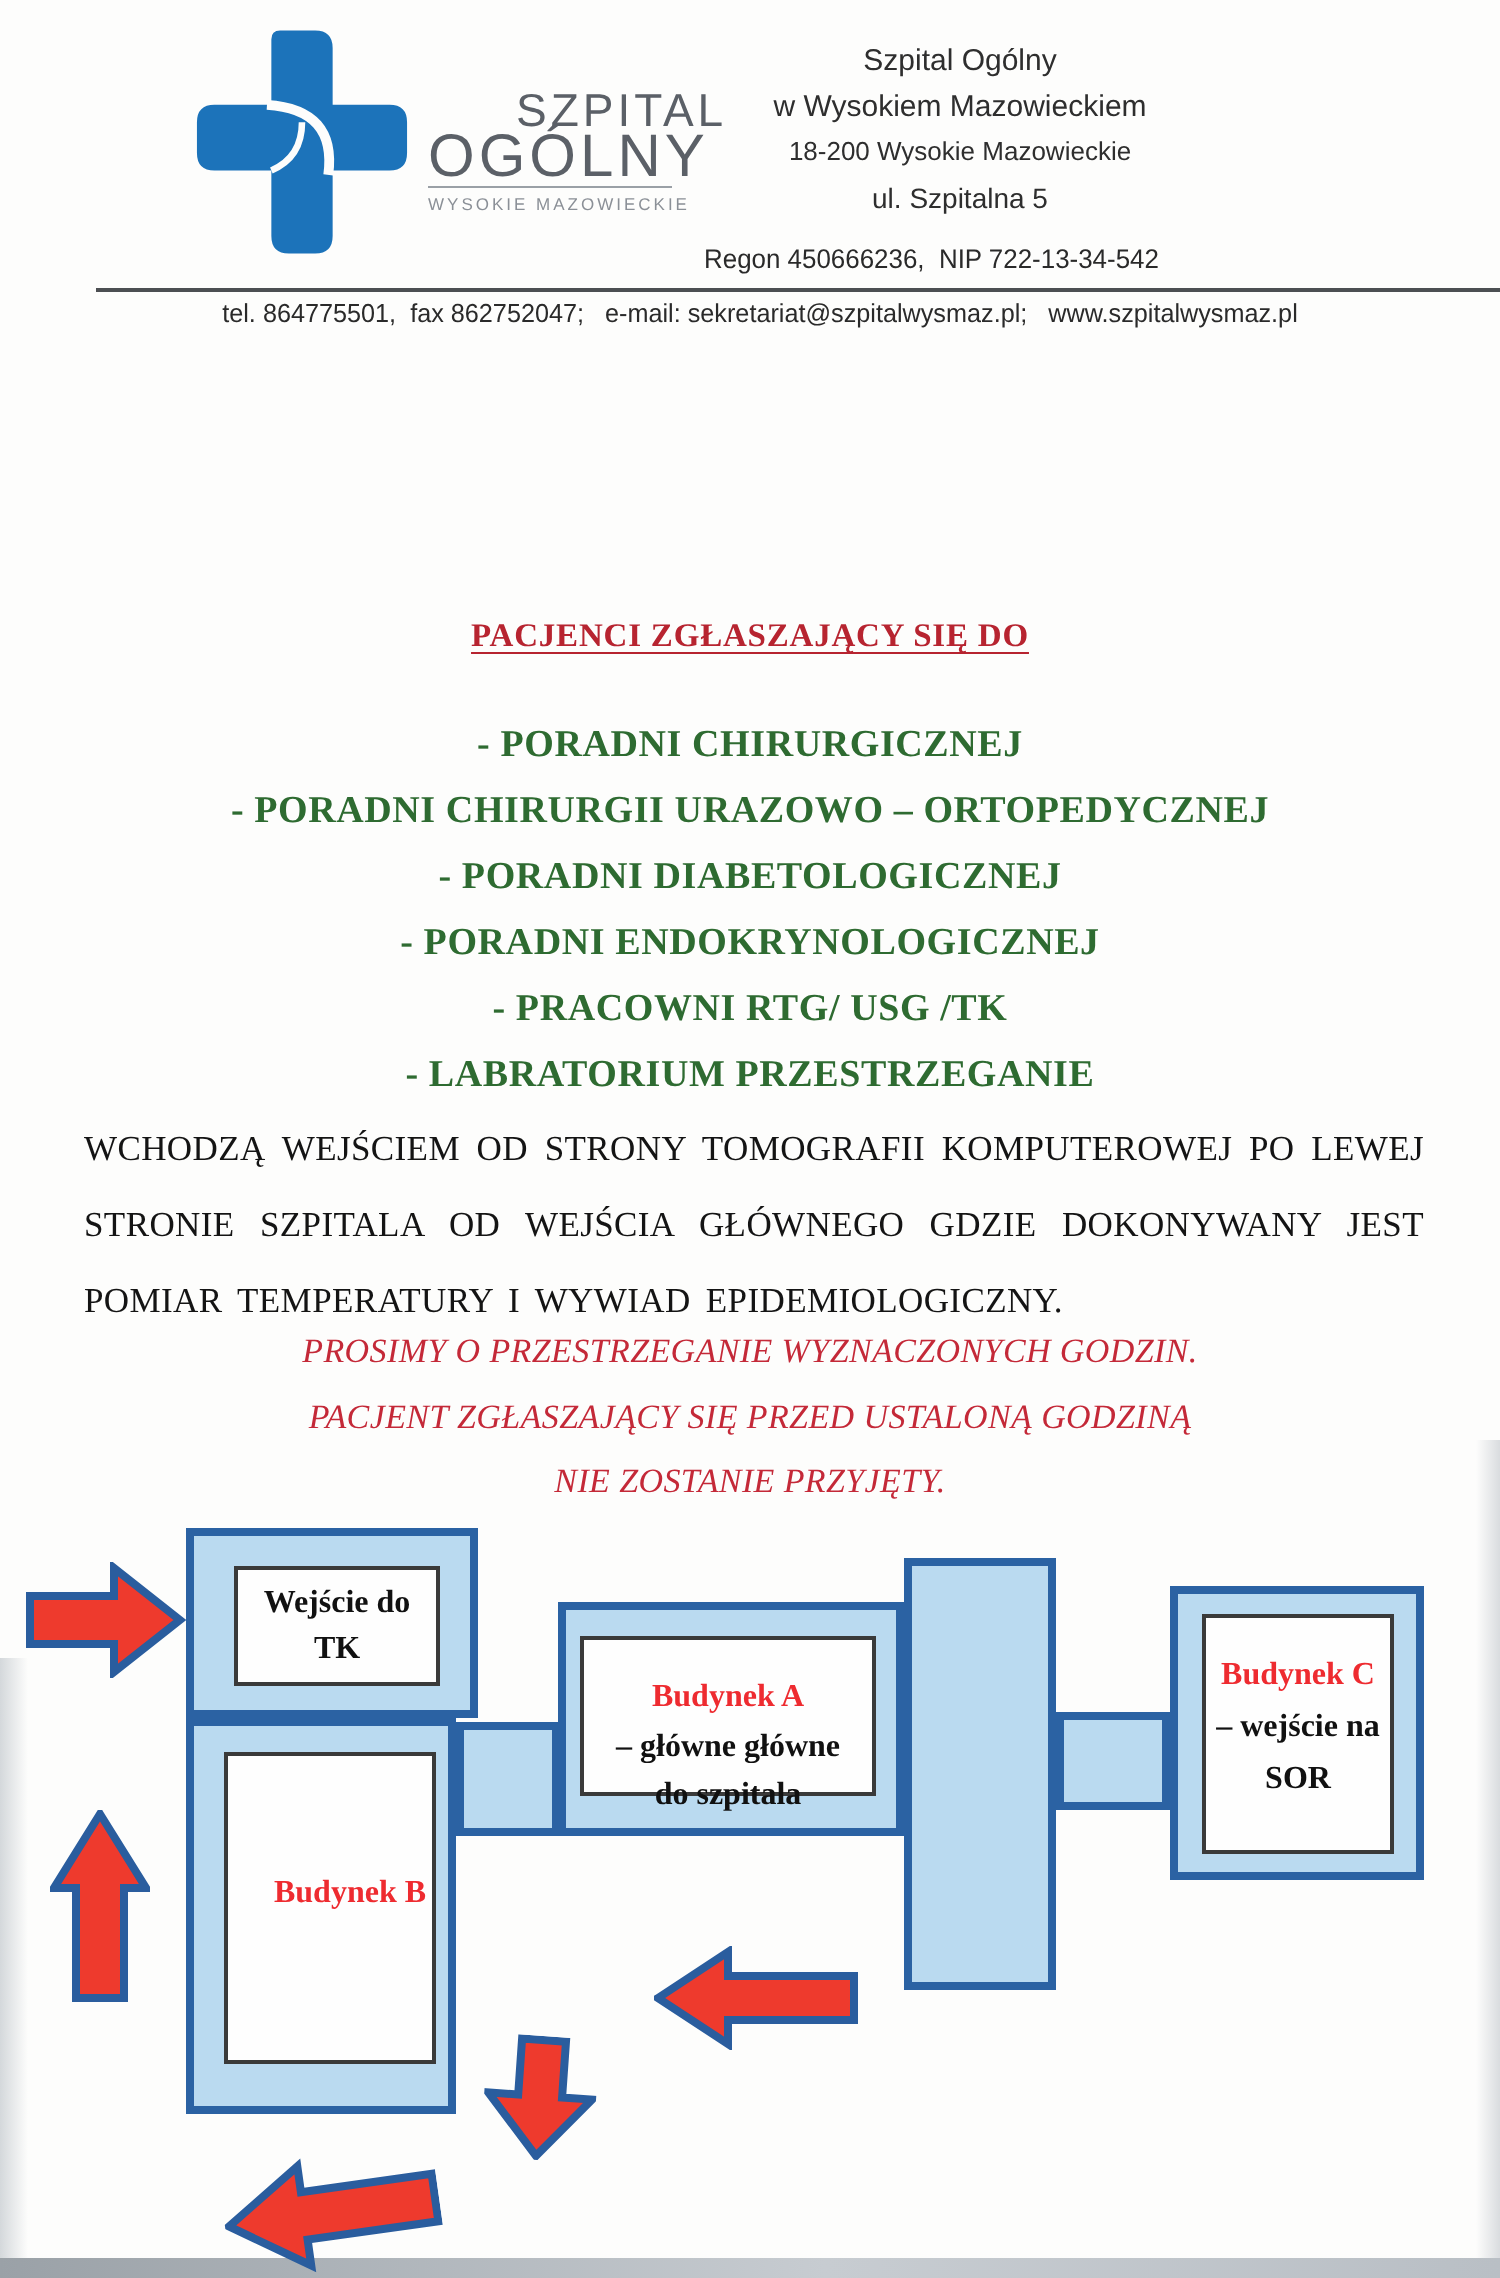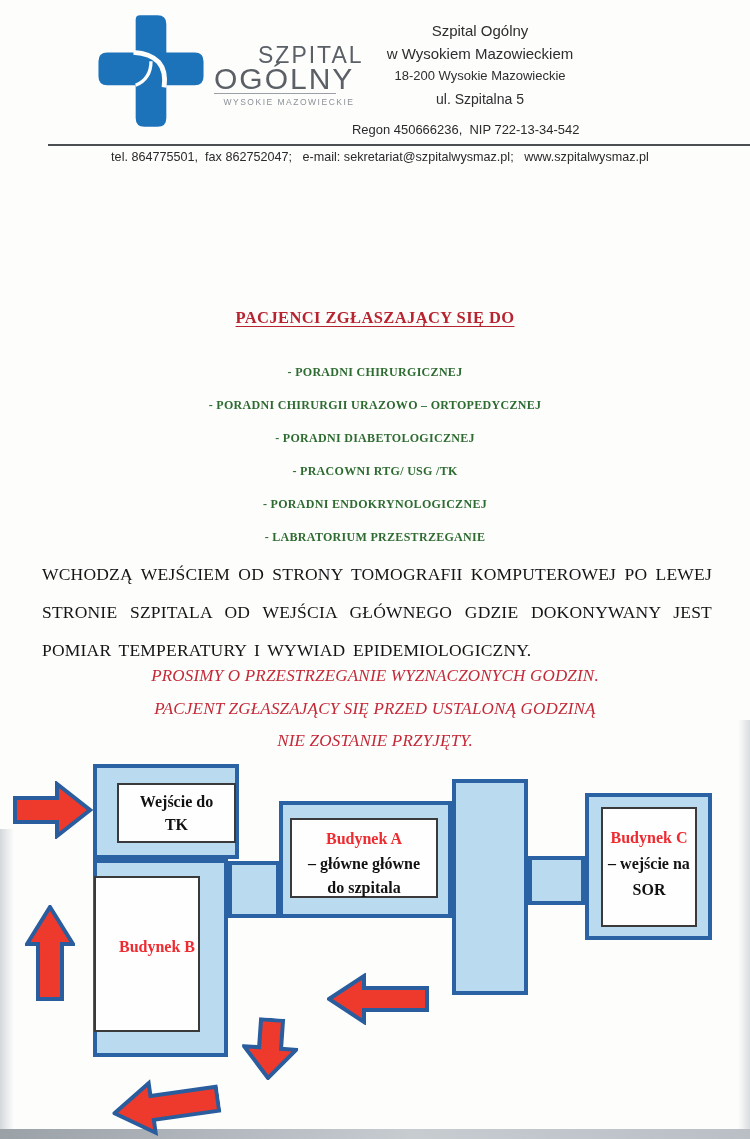--- a/index.html
+++ b/index.html
@@ -16,21 +16,21 @@
     background:linear-gradient(to right,#d4d8db,rgba(253,253,252,0)); }
   .scan-right { position:absolute; right:0; top:720px; width:12px; height:409px;
     background:linear-gradient(to left,#d9dcdf,rgba(253,253,252,0)); }
   
   .logo-box { position:absolute; left:96px; top:13px; width:110px; height:116px; }
   .wordmark { position:absolute; left:214px; top:44px; width:150px;
     font-family:"Liberation Sans", sans-serif; color:#5b6067; }
   .wordmark .wm1 { font-size:23px; letter-spacing:2px; line-height:23px;margin-left:44px; }
   .wordmark .wm2 { font-size:30px; letter-spacing:2px; line-height:23px; }
   .wordmark .wm-rule { border-top:1px solid #9aa0a6; margin:3px 0 3px 0; width:122px; }
-  .wordmark .wm3 { font-size:8.5px; letter-spacing:1.5px; color:#8b9097;text-align:center; }
+  .wordmark .wm3 { font-size:8.5px; letter-spacing:1.5px; color:#8b9097; }
   .org-block { position:absolute; left:320px; top:20px; width:320px; text-align:center;
     font-family:Liberation Sans, sans-serif; color:#2e2e2e; }
   .org-block .ol { line-height:22.5px; }
   .org-block .ol.s1 { font-size:15px; }
   .org-block .ol.s2 { font-size:15px; }
   .org-block .ol.s3 { font-size:13px; }
   .org-block .ol.s4 { font-size:14px; }
   .regon-line { position:absolute; left:352px; top:122px; width:360px;
     font-family:"Liberation Sans", sans-serif; font-size:13.5px; color:#2a2a2a;
     transform:scaleX(0.96); transform-origin:left; }
@@ -41,34 +41,34 @@
     transform:scaleX(0.97); transform-origin:center; }
   
   .para { position:absolute; left:42px; width:670px; text-align:justify;
     font-size:17.5px; line-height:38px; letter-spacing:0.2px; word-spacing:3px; color:#141414; }
   .para1 { top:176px; text-indent:56px; }
   .para2 { top:555px; }
   .list-heading { position:absolute; left:0; top:308px; width:750px; text-align:center;
     color:#b72430; font-weight:bold; font-size:16.5px; letter-spacing:0.4px;
     text-decoration:underline; text-underline-offset:3px; }
   .clinic-list { position:absolute; left:0; top:356px; width:750px; text-align:center; }
-  .clinic-item { color:#2e6b31; font-weight:bold; font-size:12px; line-height:33px;
+  .clinic-item { color:#2e6b31; font-weight:bold; font-size:19px; line-height:33px;
     letter-spacing:0.3px; }
   .notice { position:absolute; left:0; top:660px; width:750px; text-align:center;
     color:#c42938; font-weight:normal; font-style:italic; font-size:17px; line-height:32.5px;
     letter-spacing:0.2px; }
   
   .diagram { position:absolute; left:0; top:755px; width:750px; height:384px; }
   .blk { position:absolute; background:#badaf0; border:4px solid #2b62a3; }
   .inner { position:absolute; background:#fefefe; border:2px solid #3a3a3a;
     text-align:center; font-weight:bold; color:#111; }
   .inner .red { color:#ee2b30; }
   .tk-inner { font-size:16px; line-height:23px; padding-top:5px; }
   .b-inner  { font-size:16px; padding-top:60px; }
-  .a-inner  { font-size:16px; line-height:24.5px; padding-top:7px; }
+  .a-inner  { font-size:16px; line-height:24.5px; padding-top:17px; }
   .c-inner  { font-size:16px; line-height:26px; padding-top:16px; }
   .arrow { position:absolute; }
   .arrow svg { display:block; }
 </style>
 </head>
 <body>
 
 <div class="page">
 
   <div class="scan-left"></div>
@@ -102,22 +102,22 @@
   <div class="header-rule"></div>
   <div class="contact-line">tel. 864775501,&nbsp; fax 862752047;&nbsp;&nbsp; e-mail: sekretariat@szpitalwysmaz.pl;&nbsp;&nbsp; www.szpitalwysmaz.pl</div>
 
 
   <div class="list-heading">PACJENCI ZGŁASZAJĄCY SIĘ DO</div>
 
   <div class="clinic-list">
     <div class="clinic-item">- PORADNI CHIRURGICZNEJ</div>
     <div class="clinic-item">- PORADNI CHIRURGII URAZOWO – ORTOPEDYCZNEJ</div>
     <div class="clinic-item">- PORADNI DIABETOLOGICZNEJ</div>
+    <div class="clinic-item">- PORADNI ENDOKRYNOLOGICZNEJ</div>
     <div class="clinic-item">- PRACOWNI RTG/ USG /TK</div>
-    <div class="clinic-item">- PORADNI ENDOKRYNOLOGICZNEJ</div>
     <div class="clinic-item">- LABRATORIUM PRZESTRZEGANIE</div>
   </div>
 
   <div class="para para2">WCHODZĄ WEJŚCIEM OD STRONY TOMOGRAFII KOMPUTEROWEJ PO LEWEJ STRONIE SZPITALA OD WEJŚCIA GŁÓWNEGO GDZIE DOKONYWANY JEST POMIAR TEMPERATURY I WYWIAD EPIDEMIOLOGICZNY.</div>
 
   <div class="notice">
     <div>PROSIMY O PRZESTRZEGANIE WYZNACZONYCH GODZIN.</div>
     <div>PACJENT ZGŁASZAJĄCY SIĘ PRZED USTALONĄ GODZINĄ</div>
     <div>NIE ZOSTANIE PRZYJĘTY.</div>
   </div>
@@ -125,26 +125,26 @@
   <div class="diagram">
 
     <div class="blk" style="left:93px; top:9px;   width:146px; height:95px;"></div>
     <div class="blk" style="left:93px; top:104px; width:135px; height:198px;"></div>
     <div class="blk" style="left:228px; top:106px; width:52px; height:57px;"></div>
     <div class="blk" style="left:279px; top:46px; width:173px; height:117px;"></div>
     <div class="blk" style="left:452px; top:24px; width:76px; height:216px;"></div>
     <div class="blk" style="left:528px; top:101px; width:57px; height:49px;"></div>
     <div class="blk" style="left:585px; top:38px; width:127px; height:147px;"></div>
 
-    <div class="inner tk-inner" style="left:117px; top:28px; width:119px; height:60px;">
+    <div class="inner tk-inner" style="left:117px; top:28px; width:103px; height:60px;">
       <div>Wejście do</div>
       <div>TK</div>
     </div>
 
-    <div class="inner b-inner" style="left:94px; top:121px; width:106px; height:156px;padding-left:20px;">
+    <div class="inner b-inner" style="left:112px; top:121px; width:106px; height:156px;padding-left:20px;">
       <div class="red">Budynek B</div>
     </div>
 
     <div class="inner a-inner" style="left:290px; top:63px; width:148px; height:80px;">
       <div class="red">Budynek A</div>
       <div>– główne główne</div>
       <div>do szpitala</div>
     </div>
 
     <div class="inner c-inner" style="left:601px; top:52px; width:96px; height:120px;">

